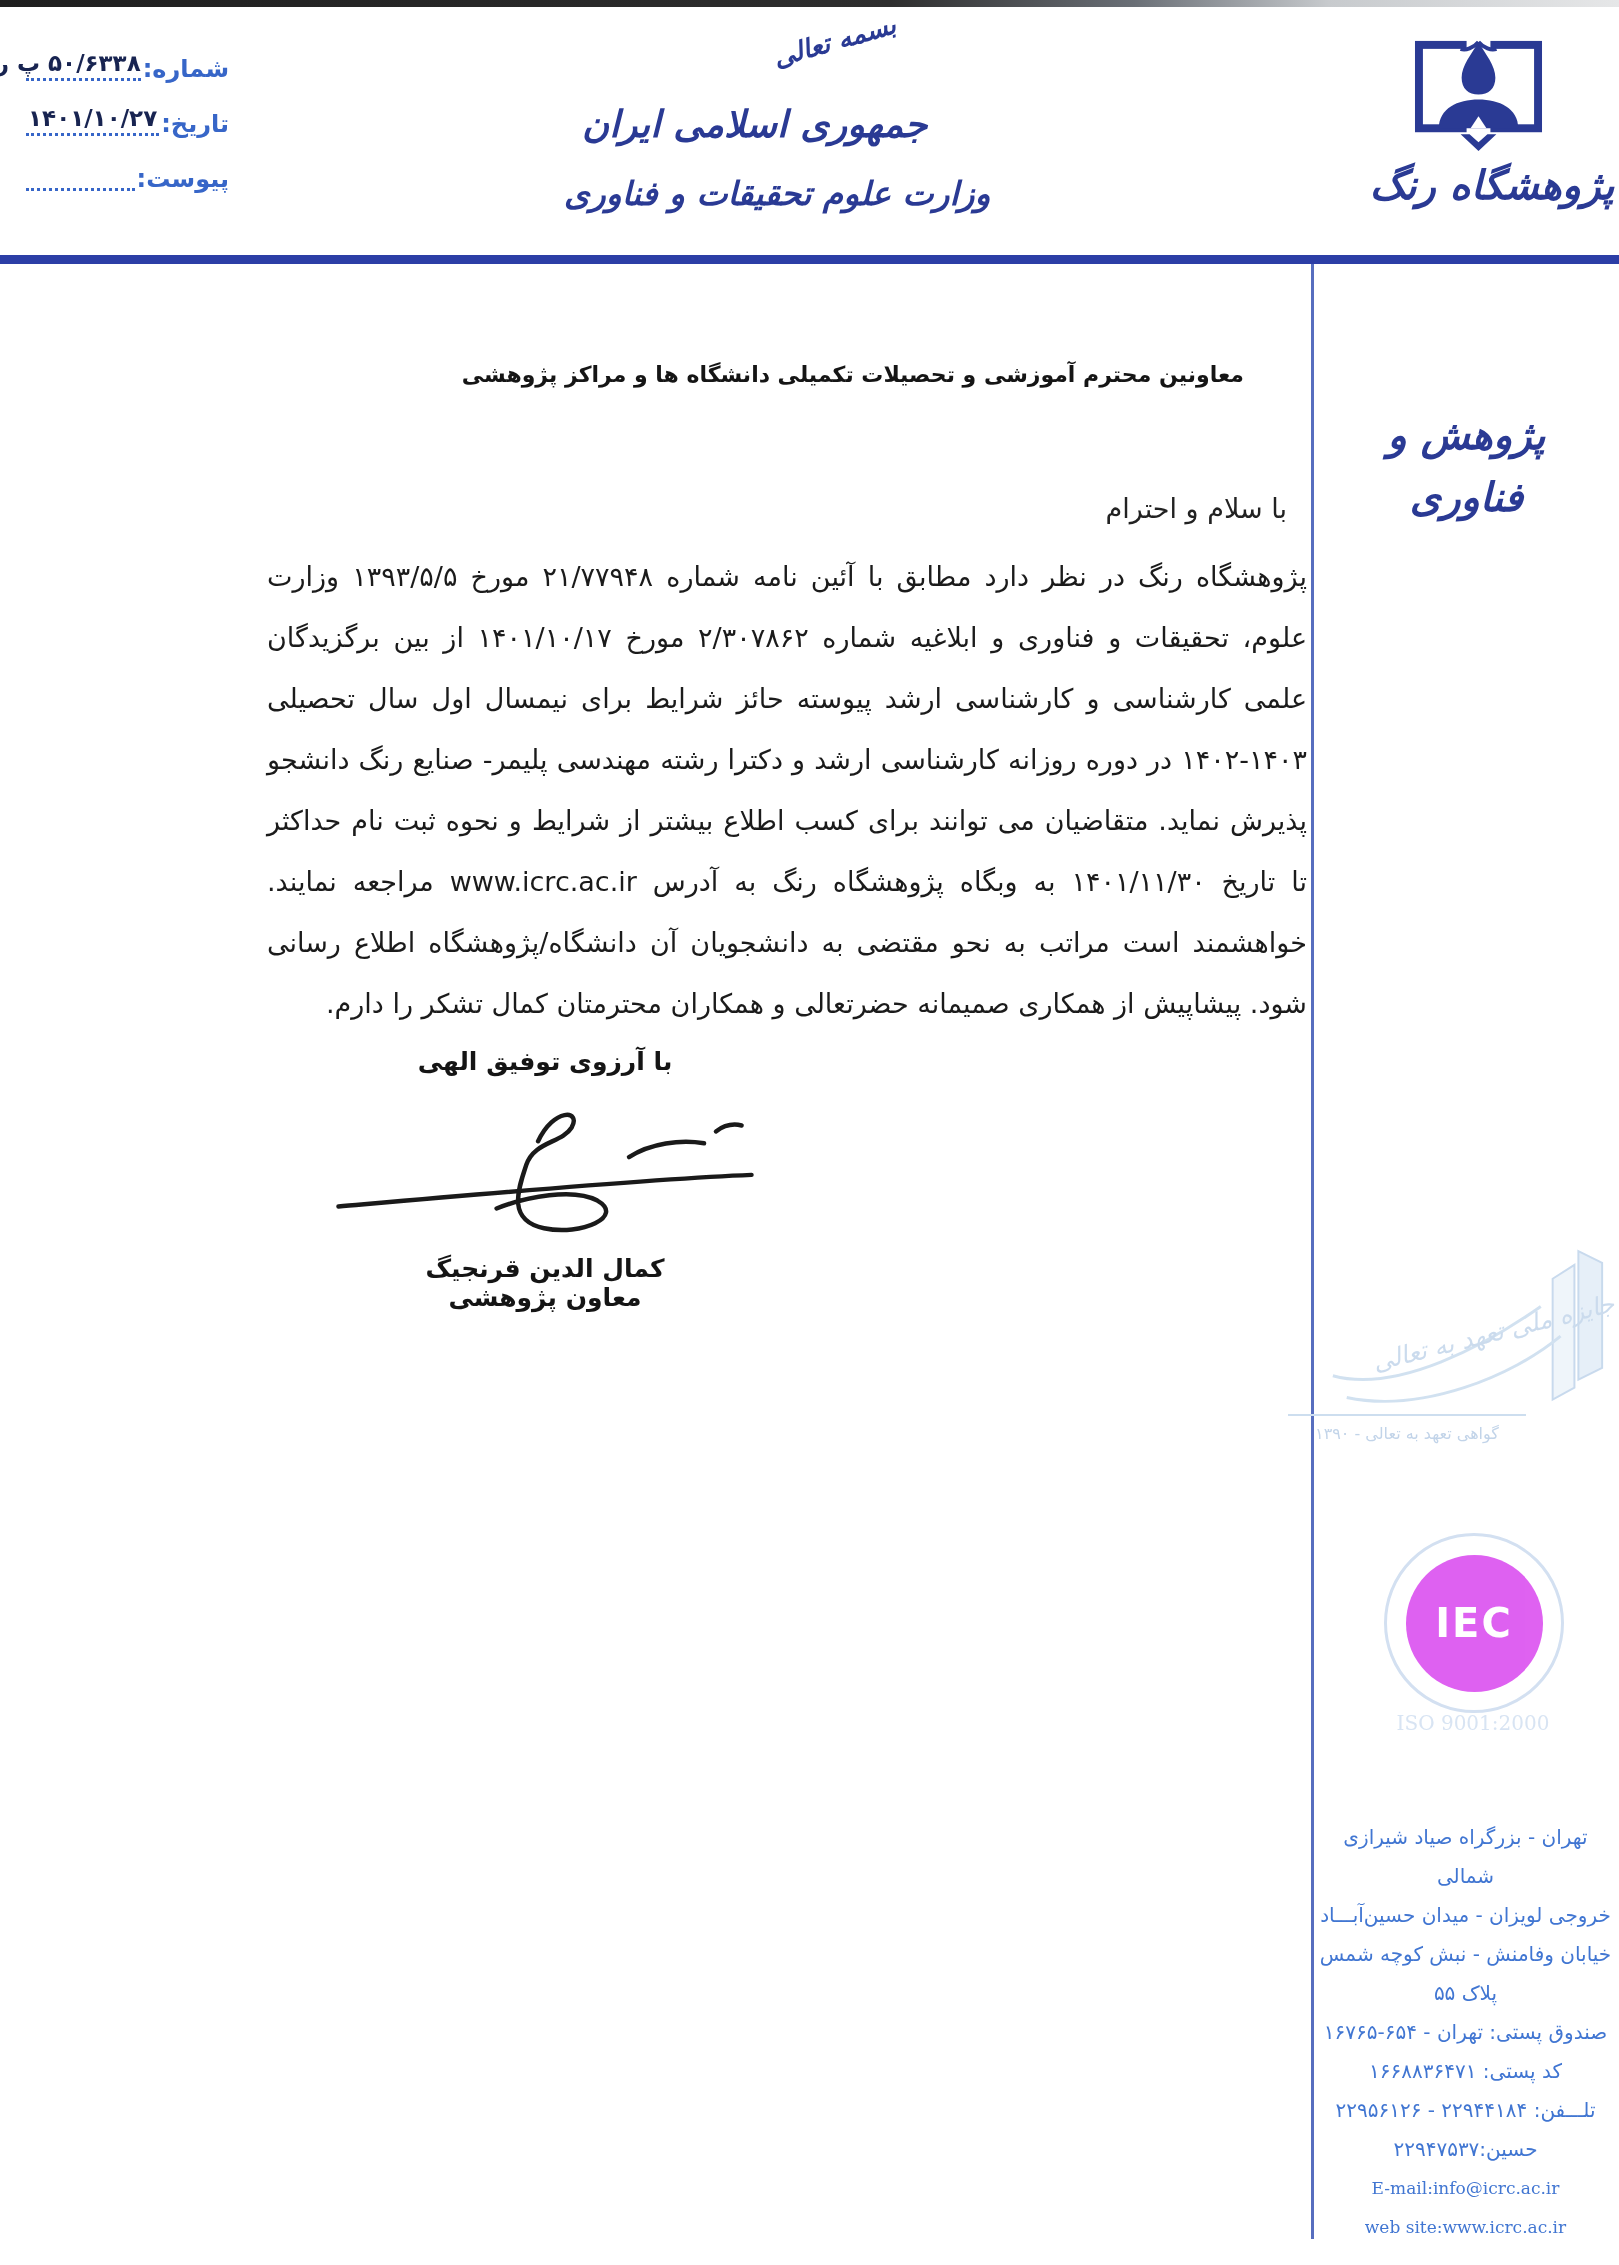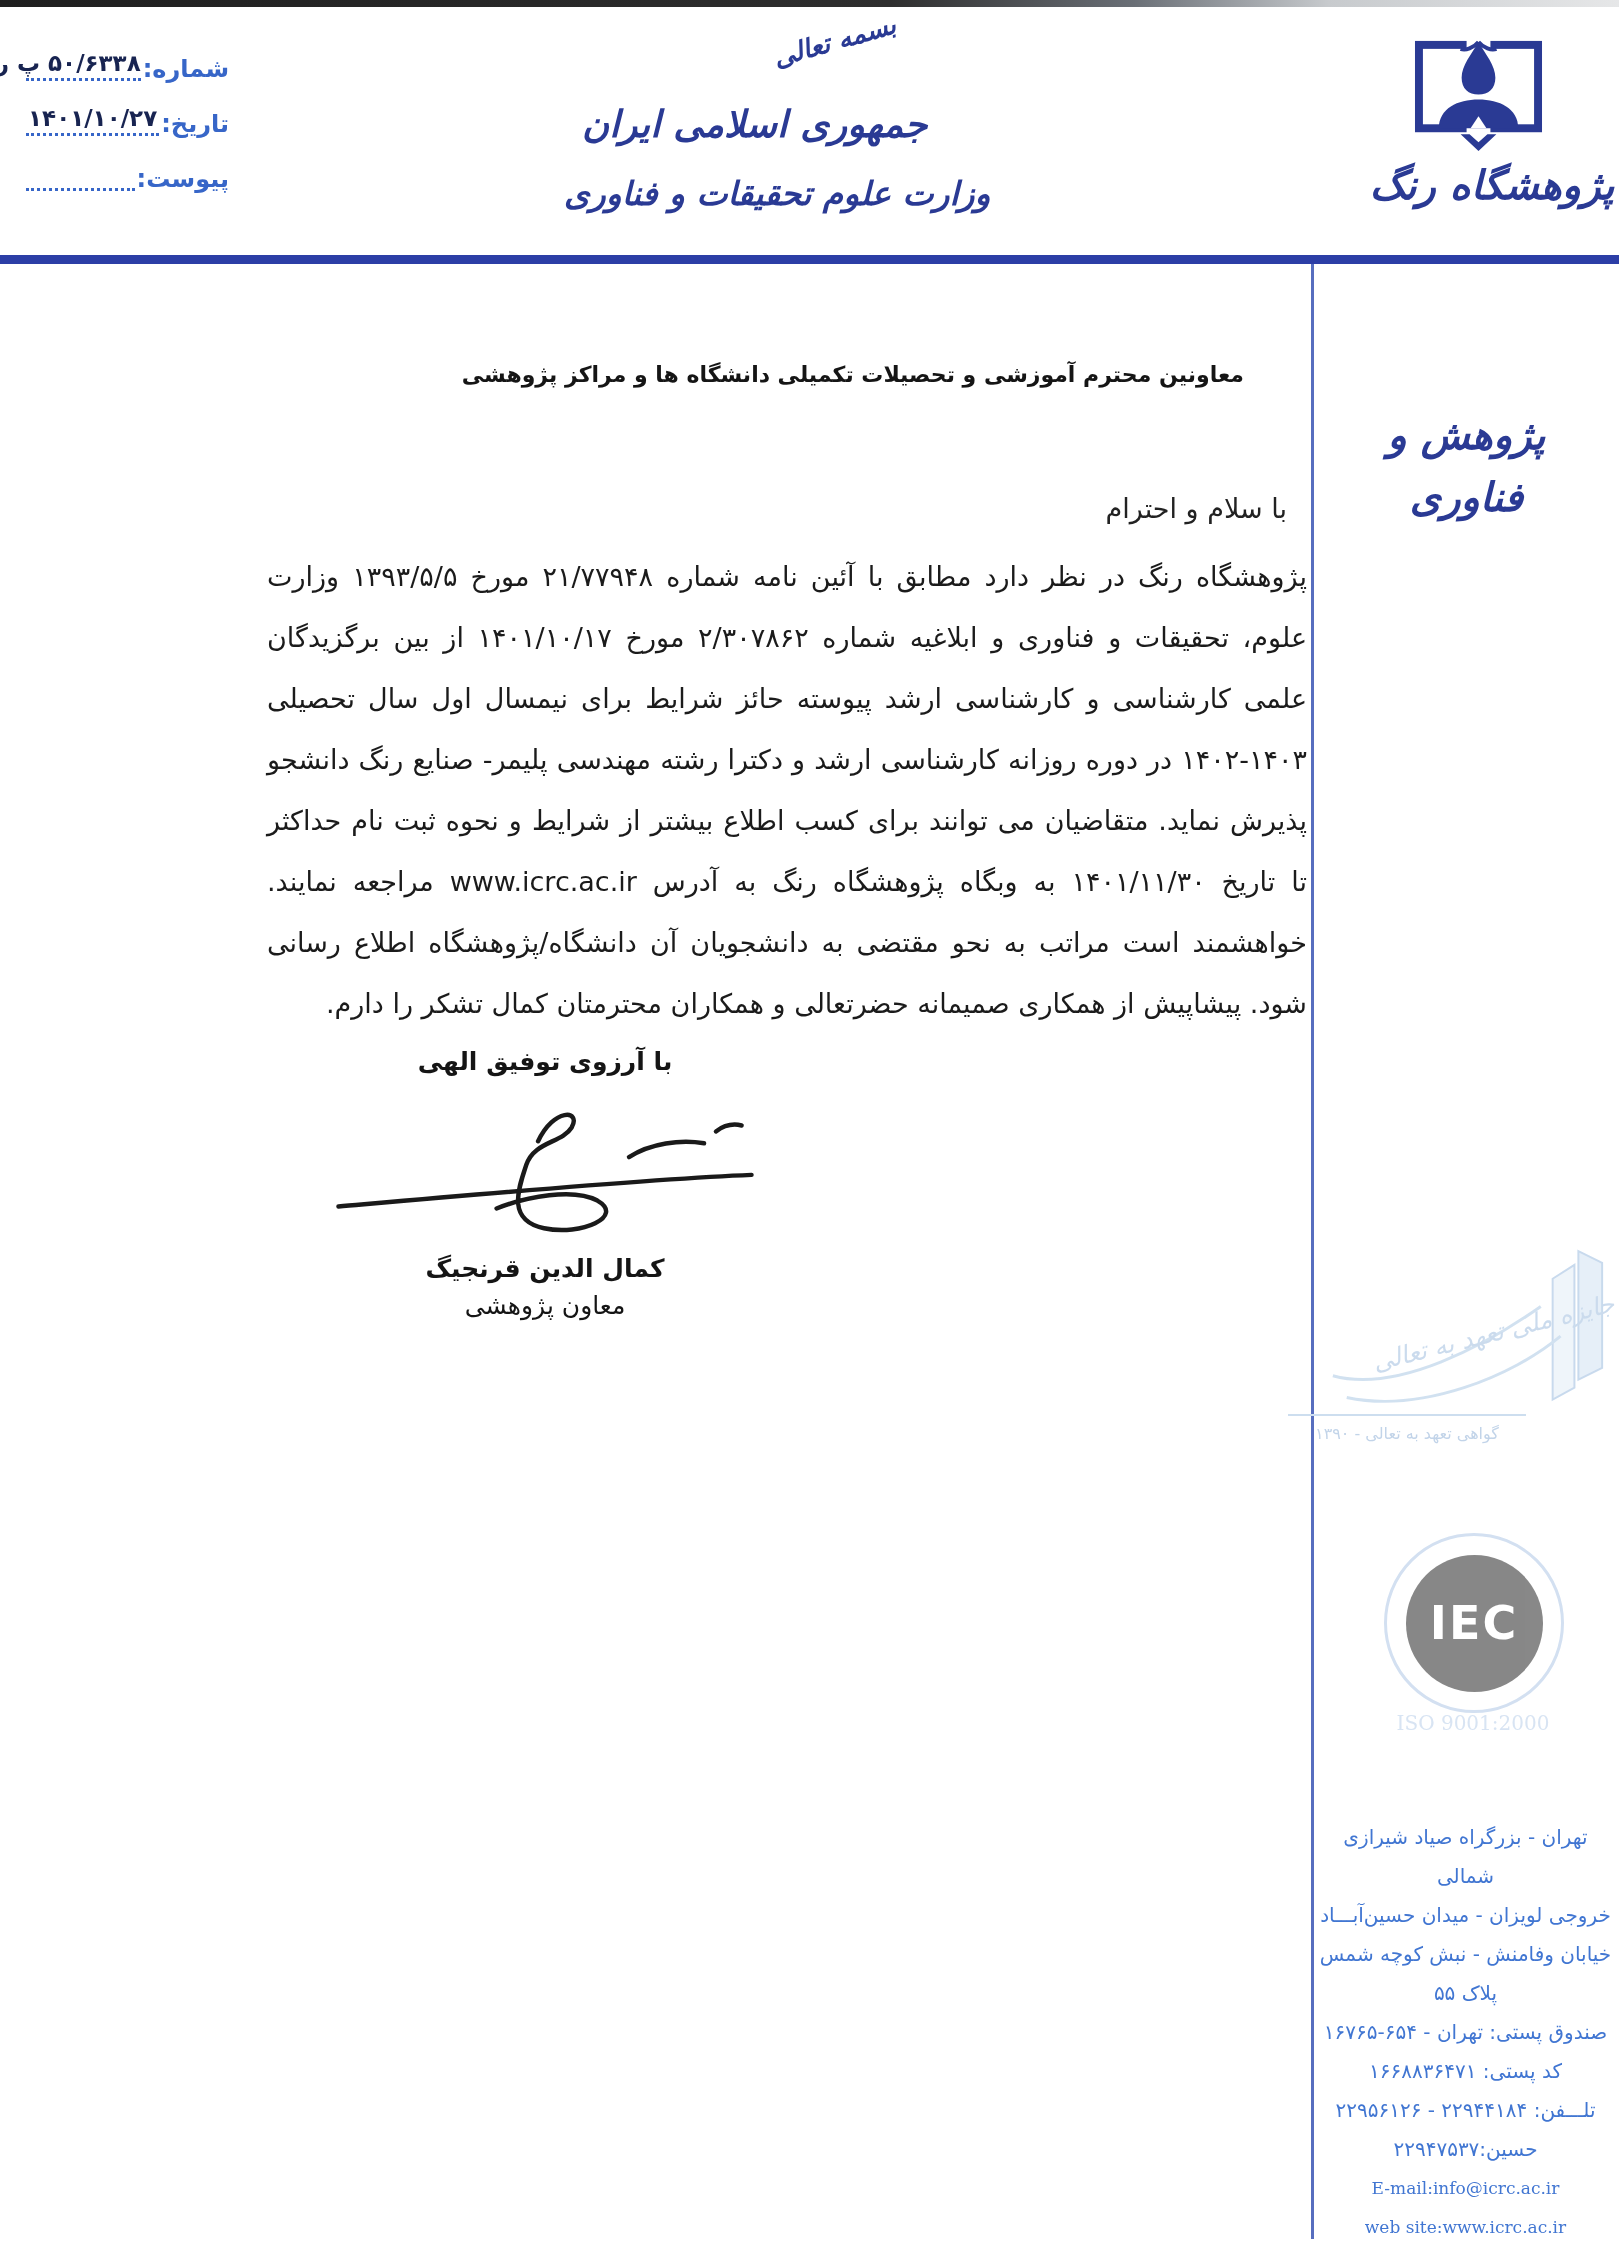--- a/index.html
+++ b/index.html
@@ -36,39 +36,39 @@
   
   .dept{position:absolute;left:1325px;top:404px;width:283px;text-align:center;direction:rtl;
     font-style:italic;font-weight:bold;line-height:1.55;}
   .dept .l1{font-size:36px;}
   .dept .l2{font-size:40px;}
   .award{position:absolute;left:1319px;top:1249px;width:297px;height:208px;opacity:.9;}
   .award-caption{position:absolute;left:1288px;top:1414px;width:238px;text-align:center;
     font-size:16px;color:#c2d4e9;direction:rtl;border-top:2px solid #cddeef;padding-top:8px;}
   .stamp{position:absolute;left:1384px;top:1533px;width:174px;height:174px;border-radius:50%;
     border:3px solid #d3e0f1;display:flex;align-items:center;justify-content:center;}
-  .stamp-inner{width:137px;height:137px;border-radius:50%;background:#737373;opacity:.85;
+  .stamp-inner{width:137px;height:137px;border-radius:50%;background:#d946ef;opacity:.85;
     display:flex;align-items:center;justify-content:center;
-    color:#ffffff;font-weight:bold;font-size:46px;letter-spacing:2px;}
+    color:#ffffff;font-weight:bold;font-size:40px;letter-spacing:2px;}
   .stamp-sub{position:absolute;left:1384px;top:1711px;width:178px;text-align:center;
     font-size:20px;color:#d8e4f3;font-family:"DejaVu Serif",serif;}
   .contact{position:absolute;left:1317px;top:1818px;width:297px;text-align:center;direction:rtl;
     color:#4176d2;font-size:20px;line-height:39px;}
   .contact .latin{font-family:"DejaVu Serif",serif;font-size:17px;direction:ltr;}
   
   .recipient{position:absolute;right:376px;top:362px;direction:rtl;
     font-weight:bold;font-size:22px;color:#151515;white-space:nowrap;}
   .salutation{position:absolute;right:333px;top:493px;direction:rtl;font-size:27px;color:#222;}
   .body-par{position:absolute;right:313px;top:546px;width:1040px;direction:rtl;
     text-align:justify;font-size:27px;line-height:61px;color:#1b1b1b;}
   .sig-block{position:absolute;left:327px;top:1047px;width:436px;text-align:center;direction:rtl;}
   .sig-closing{font-weight:bold;font-size:25px;color:#151515;}
   .sig-svg{margin-top:6px;}
   .sig-name{font-weight:bold;font-size:25px;color:#151515;margin-top:2px;}
-  .sig-title{font-weight:normal;font-size:25px;color:#151515;margin-top:8px;}
+  .sig-title{font-weight:bold;font-size:25px;color:#151515;}
 </style>
 </head>
 <body>
 
 <div class="page">
 
   <div class="scan-band"></div>
 
   <div class="meta">
     <div class="field-row">

